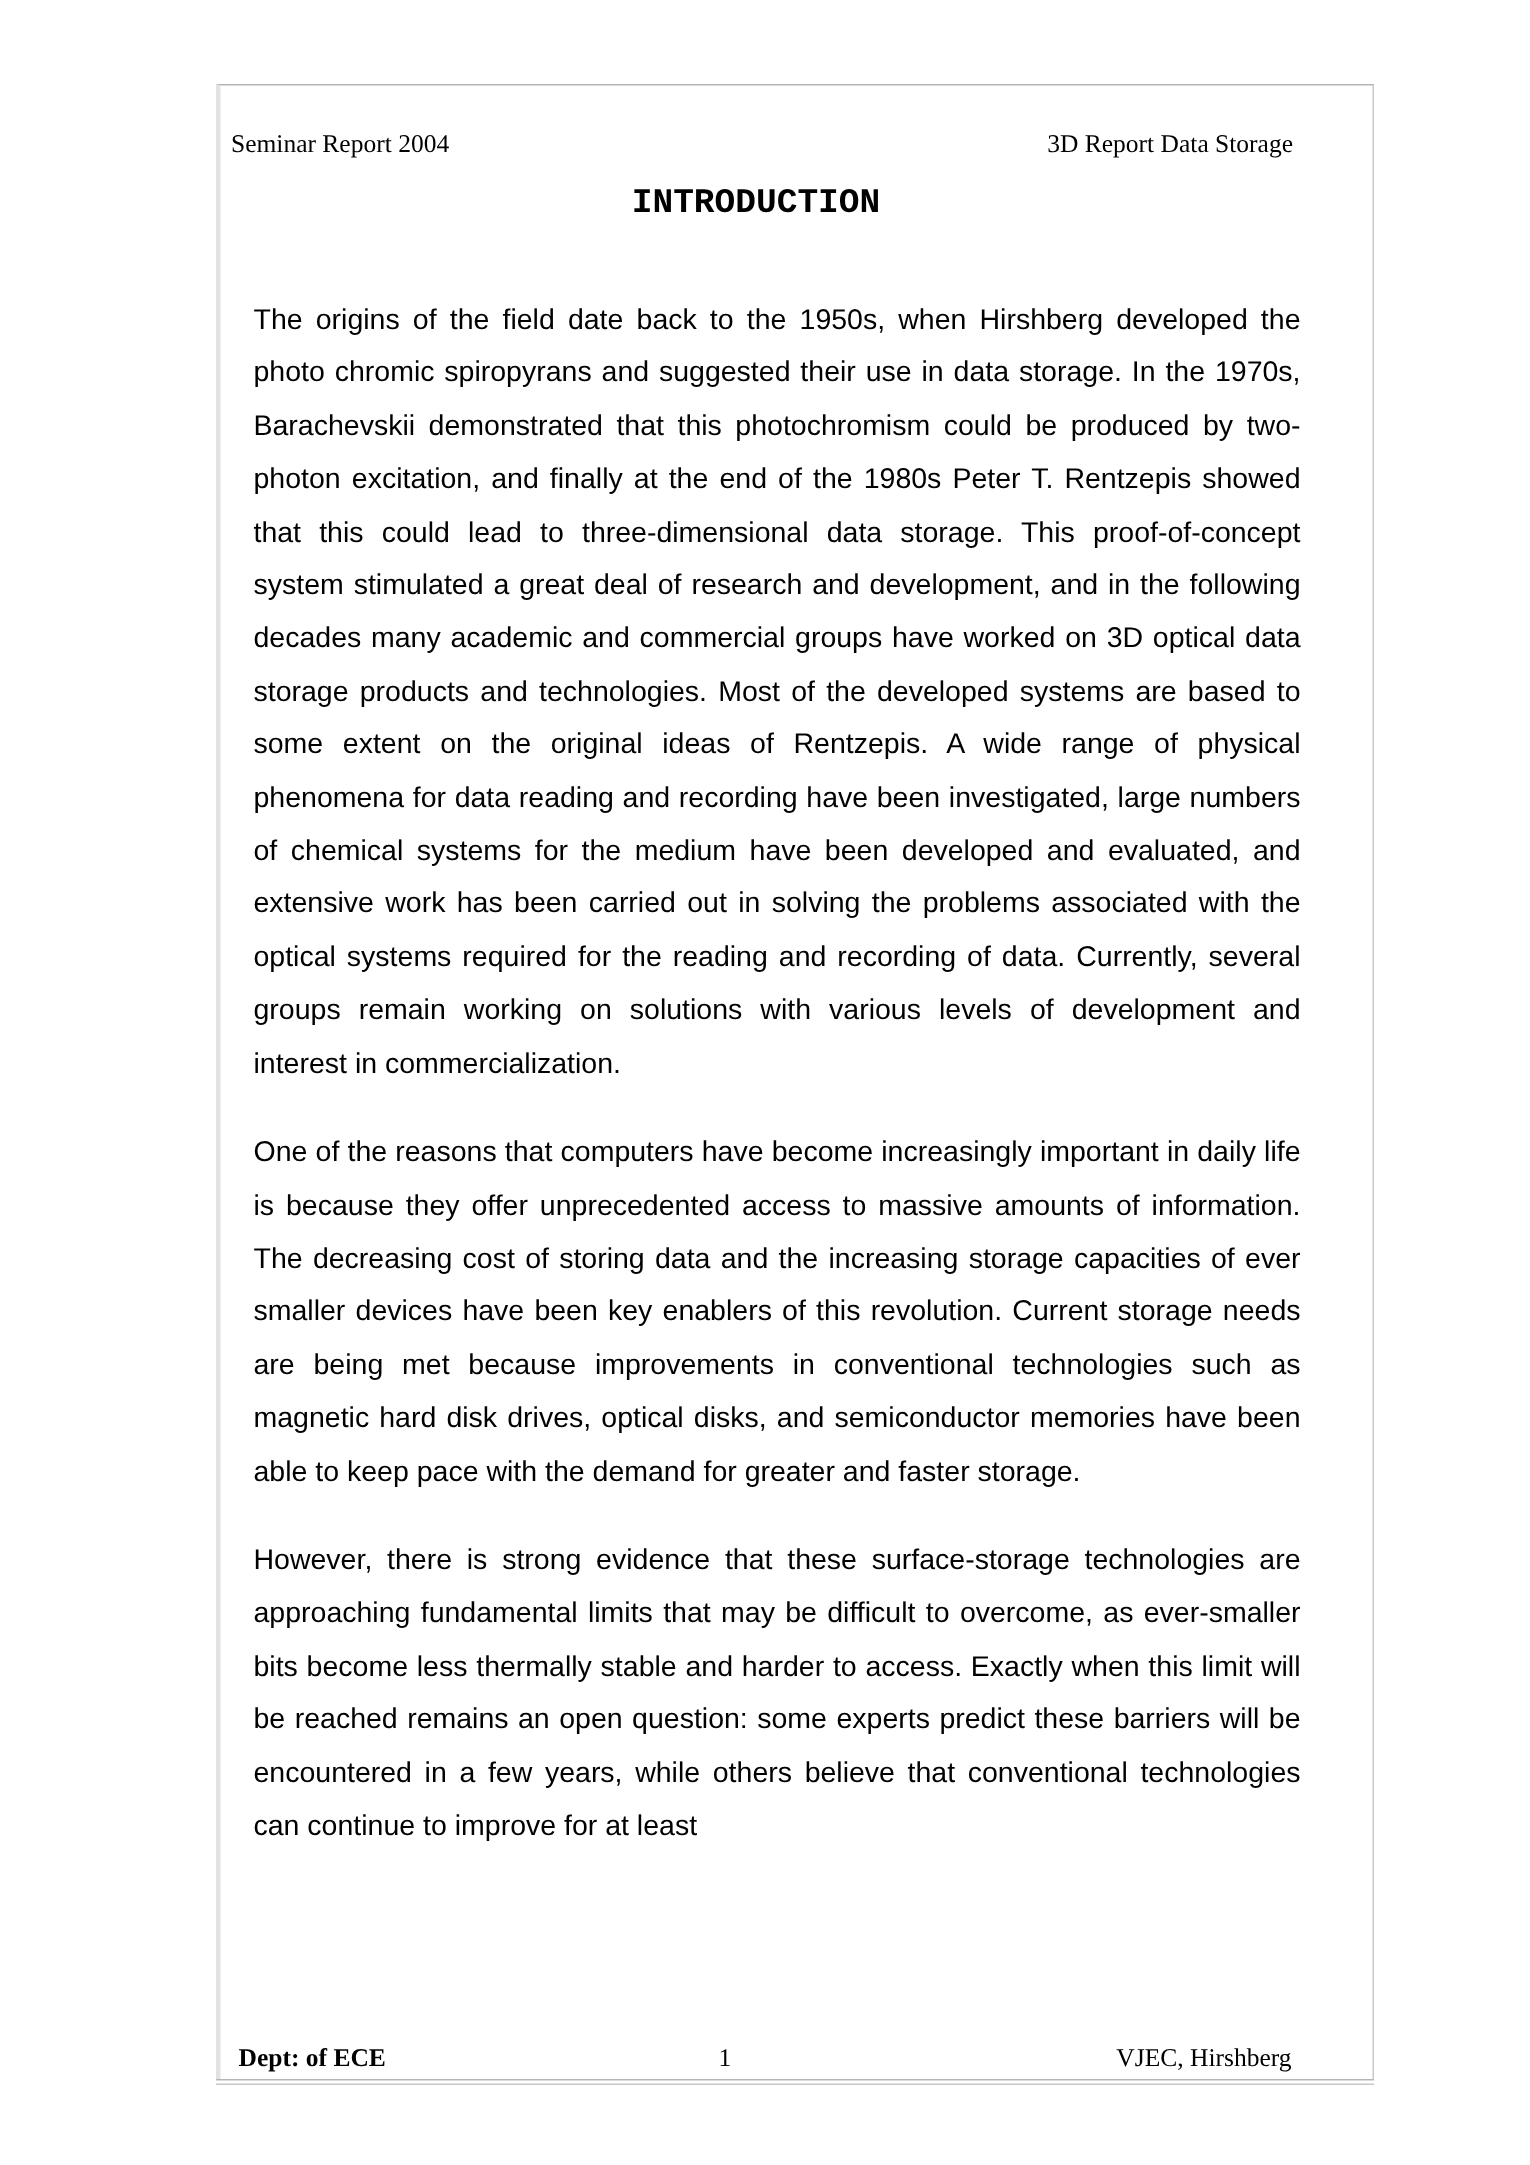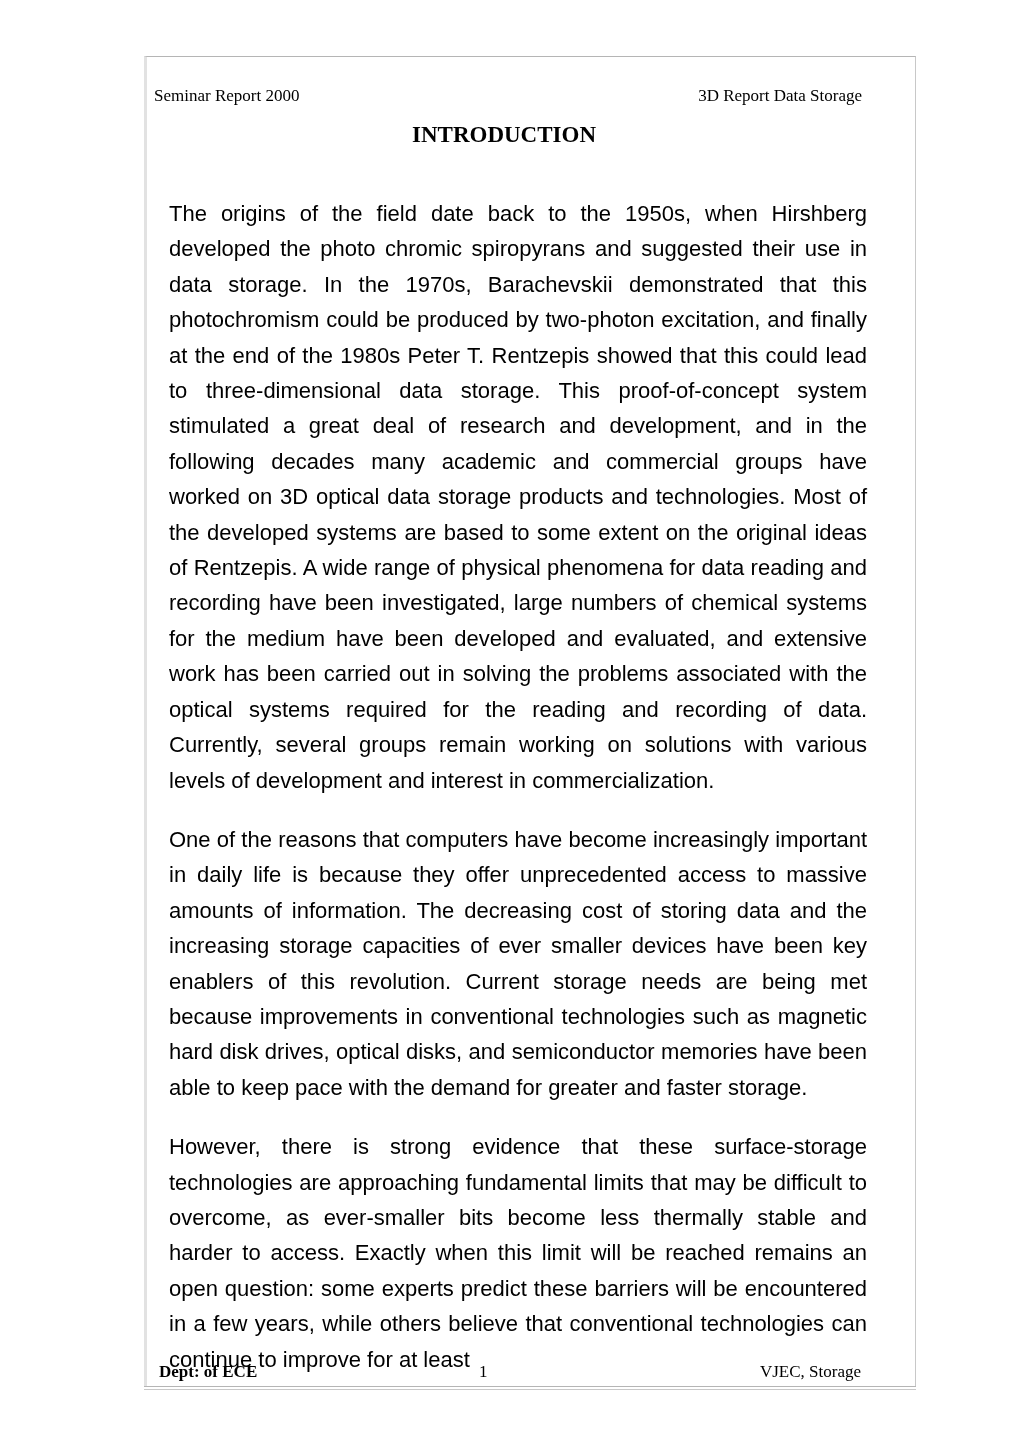--- a/index.html
+++ b/index.html
@@ -15,51 +15,51 @@
     content: ""; position: absolute; left: -3px; right: -1px; bottom: -4px; height: 4px;
     border-top: 1px solid #b5b5b5; border-bottom: 1px solid #c8c8c8; box-sizing: border-box;
   }
   .header {
     position: absolute; left: 154px; top: 86px; width: 708px;
     font-family: "Liberation Serif", serif; font-size: 17px; color: #000;
     display: flex; justify-content: space-between;
   }
   .title {
     position: absolute; left: 144px; top: 122px; width: 720px; text-align: center;
-    font-family: Liberation Serif, serif; font-size: 23px; font-weight: bold; color: #000;
+    font-family: Liberation Mono, monospace; font-size: 23px; font-weight: bold; color: #000;
   }
   .body-text {
     position: absolute; left: 169px; top: 196px; width: 698px;
-    font-family: "Liberation Sans", sans-serif; font-size: 22px; line-height: 35.4px;
+    font-family: "Liberation Sans", sans-serif; font-size: 19px; line-height: 35.4px;
     color: #000; text-align: justify;
   }
   .body-text p { margin: 0 0 24px 0; }
   .footer {
     position: absolute; left: 159px; top: 1362px; width: 702px;
     font-family: "Liberation Serif", serif; font-size: 17px; color: #000;
   }
   .footer .left { position: absolute; left: 0; font-weight: bold; }
   .footer .center { position: absolute; left: 320px; }
   .footer .right { position: absolute; right: 0; }
 </style>
 </head>
 <body>
 
 <div class="page-frame"></div>
 
 <div class="header">
-  <span>Seminar Report 2000</span>
+  <span>Seminar Report 2004</span>
   <span>3D Report Data Storage</span>
 </div>
 
 <div class="title">INTRODUCTION</div>
 
 <div class="body-text">
   <p>The origins of the field date back to the 1950s, when Hirshberg developed the photo chromic spiropyrans and suggested their use in data storage. In the 1970s, Barachevskii demonstrated that this photochromism could be produced by two-photon excitation, and finally at the end of the 1980s Peter T. Rentzepis showed that this could lead to three-dimensional data storage. This proof-of-concept system stimulated a great deal of research and development, and in the following decades many academic and commercial groups have worked on 3D optical data storage products and technologies. Most of the developed systems are based to some extent on the original ideas of Rentzepis. A wide range of physical phenomena for data reading and recording have been investigated, large numbers of chemical systems for the medium have been developed and evaluated, and extensive work has been carried out in solving the problems associated with the optical systems required for the reading and recording of data. Currently, several groups remain working on solutions with various levels of development and interest in commercialization.</p>
   <p>One of the reasons that computers have become increasingly important in daily life is because they offer unprecedented access to massive amounts of information. The decreasing cost of storing data and the increasing storage capacities of ever smaller devices have been key enablers of this revolution. Current storage needs are being met because improvements in conventional technologies such as magnetic hard disk drives, optical disks, and semiconductor memories have been able to keep pace with the demand for greater and faster storage.</p>
   <p>However, there is strong evidence that these surface-storage technologies are approaching fundamental limits that may be difficult to overcome, as ever-smaller bits become less thermally stable and harder to access. Exactly when this limit will be reached remains an open question: some experts predict these barriers will be encountered in a few years, while others believe that conventional technologies can continue to improve for at least</p>
 </div>
 
 <div class="footer">
   <span class="left">Dept: of ECE</span>
   <span class="center">1</span>
-  <span class="right">VJEC, Storage</span>
+  <span class="right">VJEC, Hirshberg</span>
 </div>
 
 </body></html>

